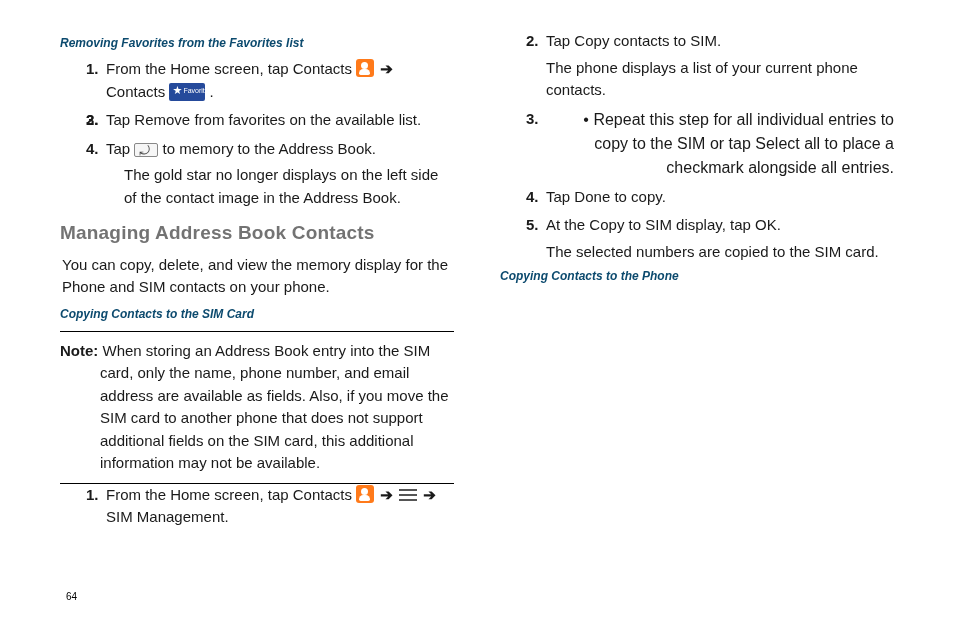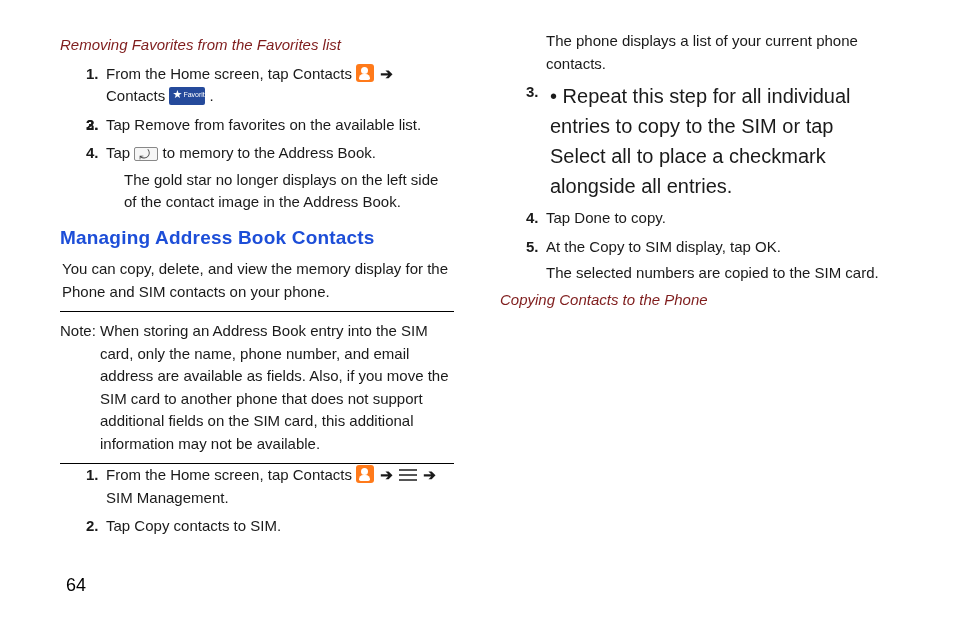--- a/index.html
+++ b/index.html
@@ -16,28 +16,28 @@
     padding: 30px 60px 20px 60px;
     column-count: 2;
     column-gap: 46px;
     column-fill: auto;
     height: 560px;
     font-size: 15px;
     line-height: 1.5;
     color: #1a1a1a;
   }
   .h-sub {
-    color: #7f1d1d;
-    font-weight: normal;
+    color: #0c4a6e;
+    font-weight: bold;
     font-style: italic;
-    font-size: 15px;
+    font-size: 12px;
     margin: 4px 0 6px 0;
   }
   .h-sec {
-    color: #1d4ed8;
+    color: #737373;
     font-weight: bold;
     font-size: 19px;
     margin: 10px 0 6px 0;
     letter-spacing: 0.2px;
   }
   ol.num {
     list-style: none;
     margin: 0 0 4px 0;
     padding: 0 0 0 28px;
   }
@@ -52,23 +52,23 @@
     top: 0;
     font-weight: bold;
   }
   .intro { margin: 0 0 6px 2px; }
   .note-block {
     border-top: 1.5px solid #000;
     border-bottom: 1.5px solid #000;
     padding: 8px 0 8px 0;
     margin: 8px 0 0 0;
   }
-  .note-block .nb-lead { font-weight: normal; }
+  .note-block .nb-lead { font-weight: bold; }
   .note-body { padding-left: 40px; text-indent: -40px; }
-  ul.bul { list-style: none; margin: 4px 0; padding-left: 4px; font-size: 20px; }
+  ul.bul { list-style: none; margin: 4px 0; padding-left: 4px; font-size: 16px; text-align: right; }
   ul.bul li { margin-bottom: 2px; }
   ul.bul li::before { content: "• "; }
   .b { font-weight: normal; }
   .icon-contacts {
     display:inline-block; width:18px; height:18px;
     background:#ff7a1a; border-radius:3px; vertical-align:-3px;
     position:relative;
   }
   .icon-contacts::before{
     content:""; position:absolute; left:5px; top:3px; width:7px; height:7px;
@@ -97,21 +97,21 @@
     content:"Favorites"; position:absolute; left:14px; top:3px; font-size:7px; color:#fff;
   }
   .icon-back {
     display:inline-block; width:24px; height:14px; border:1px solid #888;
     border-radius:2px; vertical-align:-3px; position:relative; background:#f6f6f6;
   }
   .icon-back::before{
     content:"⤾"; position:absolute; left:4px; top:-3px; font-size:13px; color:#444;
   }
   .pnum {
-    position:absolute; left:66px; bottom:40px; font-size:18px;
+    position:absolute; left:66px; bottom:34px; font-size:10px;
   }
   .sub { padding-left: 18px; margin-top:4px; }
   .col-avoid { break-inside: avoid; }
 </style>
 </head>
 <body>
 
 <div class="page">
 
   <div class="h-sub">Removing Favorites from the Favorites list</div>
@@ -133,20 +133,21 @@
       <span>Tap </span>
       <span class="icon-back"></span>
       <span> to memory to the Address Book.</span>
       <div class="sub">The gold star no longer displays on the left side of the contact image in the Address Book.</div>
     </li>
   </ol>
 
   <div class="h-sec">Managing Address Book Contacts</div>
   <div class="intro">You can copy, delete, and view the memory display for the Phone and SIM contacts on your phone.</div>
 
+  <div class="h-sub">Copying Contacts to the SIM Card</div>
 
   <div class="note-block col-avoid">
     <div class="note-body">
       <span class="nb-lead">Note:</span><span> When storing an Address Book entry into the SIM card, only the name, phone number, and email address are available as fields. Also, if you move the SIM card to another phone that does not support additional fields on the SIM card, this additional information may not be available.</span>
     </div>
   </div>
 
   <ol class="num">
     <li><span class="n">1.</span>
       <span>From the Home screen, tap </span><span class="b">Contacts</span>

